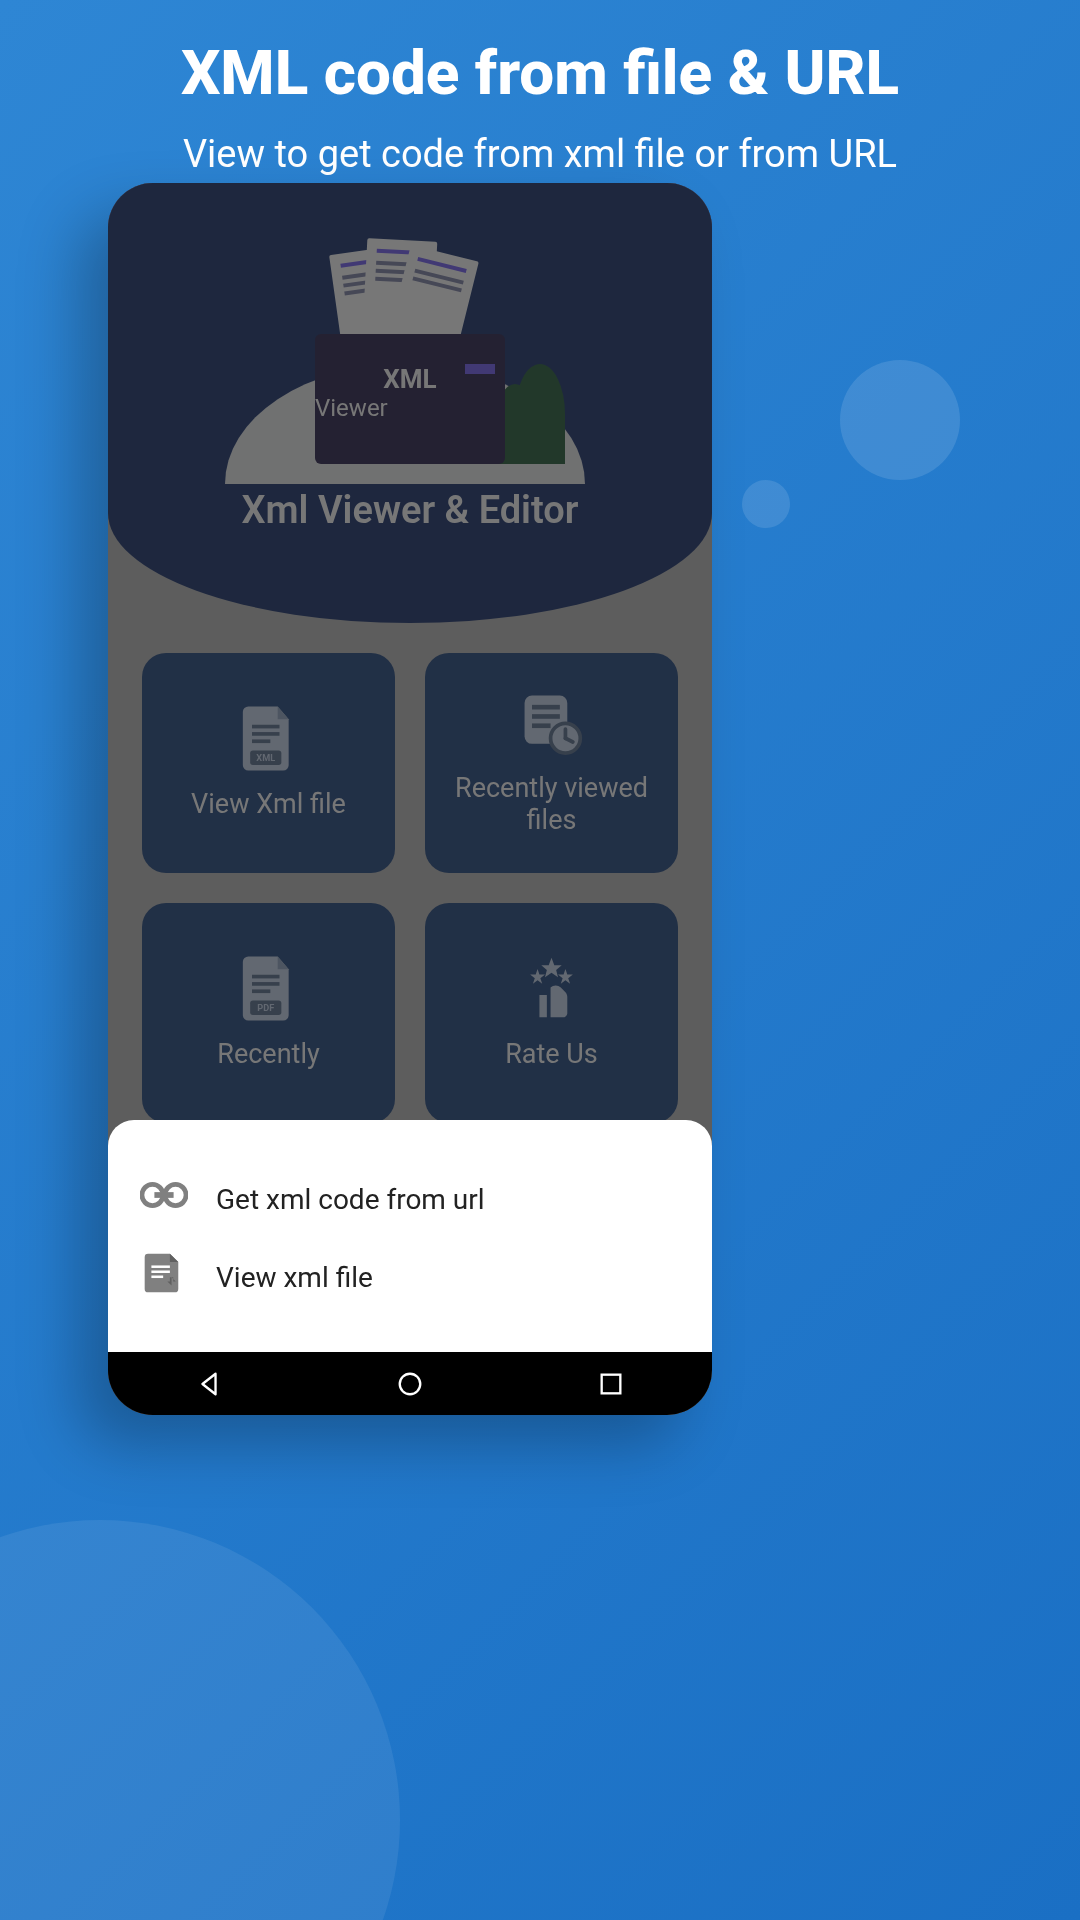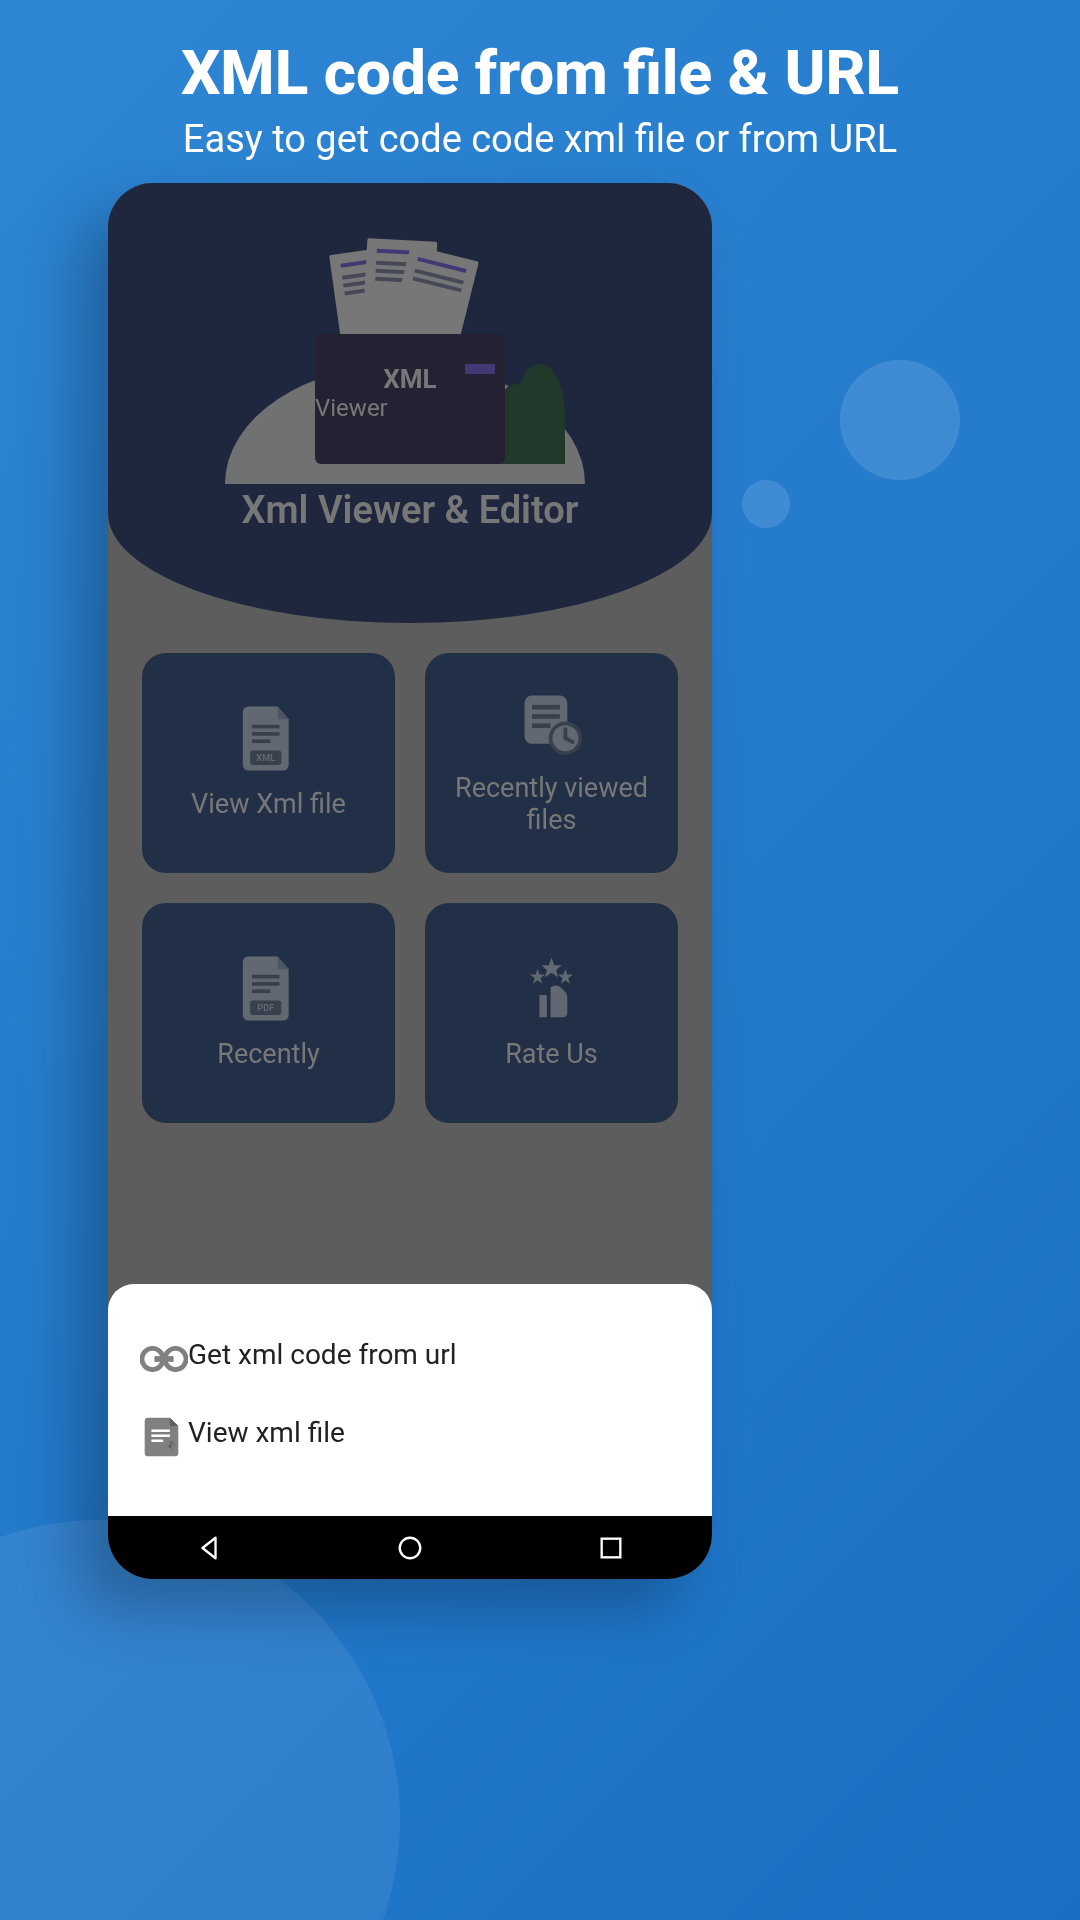--- a/index.html
+++ b/index.html
@@ -33,33 +33,33 @@
   background: rgba(255,255,255,0.08);
 }
 .promo-header {
   padding: 36px 50px 30px;
   text-align: center;
 }
 .promo-title {
   font-size: 62px;
   font-weight: 800;
   color: #fff;
-  margin-bottom: 8px;
+  margin-bottom: 23px;
 }
 .promo-subtitle {
   font-size: 38px;
   font-weight: 400;
   color: #fff;
 }
 .phone {
   position: absolute;
   left: 108px;
   top: 183px;
   width: 604px;
-  height: 1396px;
+  height: 1232px;
   background: #0a1a3a;
   border-radius: 45px;
   box-shadow: -30px 30px 60px rgba(0,0,0,0.25);
   overflow: hidden;
 }
 .phone-screen {
   position: absolute;
   left: 0; right: 0; top: 0; bottom: 0;
 }
 .app-bg {
@@ -191,21 +191,22 @@
   padding: 36px 28px 40px;
 }
 .sheet-title {
   font-size: 30px;
   font-weight: 500;
   color: #1a1a1a;
   margin-bottom: 38px;
 }
 .sheet-option {
   display: flex;
-  align-items: flex-start;
+  align-items: flex-end;
+  gap: 28px;
   padding: 18px 4px;
 }
 .sheet-option .opt-icon { width: 48px; height: 42px; display: flex; align-items: center; justify-content: center; }
 .sheet-option .opt-label { font-size: 28px; color: #222; }
 .navbar {
   position: absolute;
   left: 0; right: 0; bottom: 0;
   height: 63px;
   background: #000;
   display: flex;
@@ -216,21 +217,21 @@
 </style>
 </head>
 <body>
 
 <div class="bg-circle-1"></div>
 <div class="bg-circle-2"></div>
 <div class="bg-blob"></div>
 
 <div class="promo-header">
   <div class="promo-title">XML code from file &amp; URL</div>
-  <div class="promo-subtitle">Easy to get code code xml file or from URL</div>
+  <div class="promo-subtitle">View to get code from xml file or from URL</div>
 </div>
 
 <div class="phone">
   <div class="phone-screen">
     <div class="app-bg">
 
       <div class="app-hero">
         <div class="hero-art">
           <div class="hero-hill"></div>
           <div class="hero-papers">

